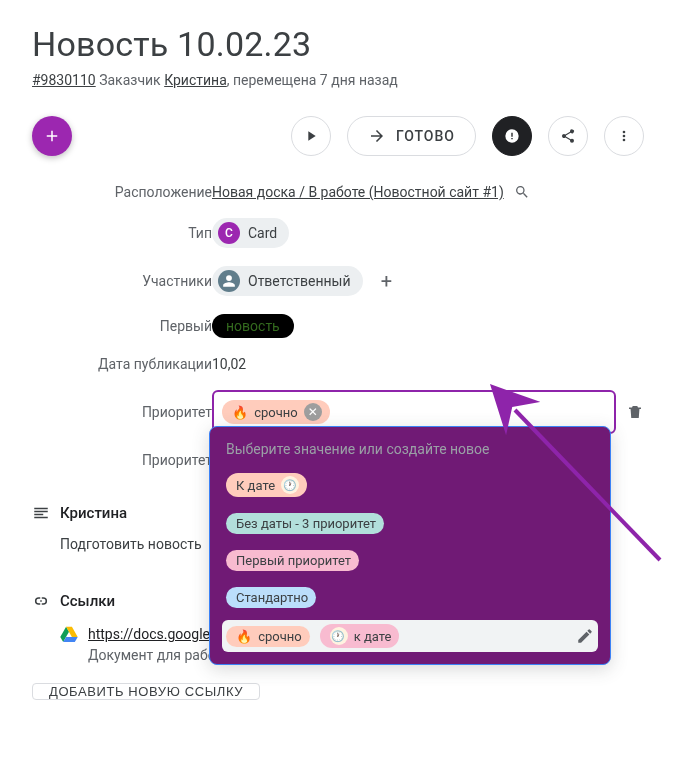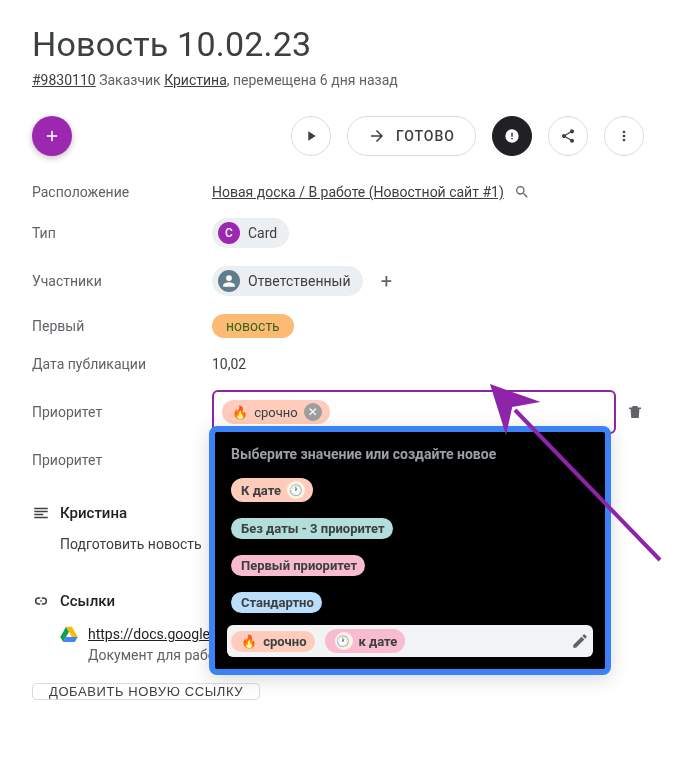--- a/index.html
+++ b/index.html
@@ -51,36 +51,36 @@
   .circle-btn.dark { background:#202124; color:#fff; border-color:#202124; }
   .pill-btn {
     height: 40px; border-radius: 20px; border: 1px solid #dadce0;
     background: #fff; padding: 0 20px; display:flex; align-items:center;
     gap:10px; font-size:14px; font-weight:500; color:#3c4043; letter-spacing:1px;
     cursor:pointer;
   }
   .fields { display:flex; flex-direction:column; gap:18px; }
   .field-row { display:flex; align-items:center; }
   .field-label {
-    width: 180px; color:#5f6368; font-size:14px;
+    width: 180px; color:#5f6368; font-size:14px;text-align:right;
   }
   .field-val { flex:1; display:flex; align-items:center; gap:10px; font-size:14px; }
   .linklike { text-decoration: underline; color:#3c4043; cursor:pointer; }
   .icon-small { color:#5f6368; font-size:16px; }
   .chip {
     display:inline-flex; align-items:center; gap:8px;
     border-radius: 16px; padding: 4px 12px 4px 6px;
     background:#eceff1; color:#3c4043; font-size:14px;
   }
   .chip .av {
     width:22px; height:22px; border-radius:50%;
     display:flex; align-items:center; justify-content:center;
     font-size:12px; color:#fff; background:#9c27b0; font-weight:500;
   }
-  .chip.tag-green { background:#fdba74; color:#33691e; padding:4px 14px; }
+  .chip.tag-green { background:#000000; color:#33691e; padding:4px 14px; }
   .plus-sm { width:28px; height:28px; border-radius:50%; display:flex; align-items:center; justify-content:center; color:#5f6368; font-size:20px; cursor:pointer; }
   .plain-val { color:#3c4043; font-size:14px; }
   .priority-edit-wrap { display:flex; align-items:center; gap:10px; }
   .priority-input {
     border: 2px solid #8e24aa; border-radius: 6px;
     height: 44px; flex:1; display:flex; align-items:center; padding:0 8px;
     position: relative;
   }
   .tag-pill {
     display:inline-flex; align-items:center; gap:6px;
@@ -92,23 +92,23 @@
     background:#9e9e9e; color:#fff; display:flex; align-items:center; justify-content:center;
     font-size:12px; cursor:pointer;
   }
   .c-peach { background:#ffccbc; }
   .c-teal  { background:#b2dfdb; }
   .c-pink  { background:#f8bbd0; }
   .c-blue  { background:#bbdefb;text-align:center; }
   .trash { color:#5f6368; cursor:pointer; }
   .dropdown {
     position:absolute; left:209px; top:426px; width:402px;
-    background:#000000; border:6px solid #3b82f6; border-radius:8px;
+    background:#701a75; border:1px solid #3b82f6; border-radius:8px;
     box-shadow: 0 4px 18px rgba(60,64,67,.2);
-    padding: 14px 12px 12px; z-index:10;font-weight:bold;
+    padding: 14px 12px 12px; z-index:10;
   }
   .dropdown .dd-hint { color:#9aa0a6; font-size:14px; margin:0 4px 12px; }
   .dd-row { display:flex; align-items:center; justify-content:space-between; padding:4px 4px; border-radius:6px; }
   .dd-row.selected { background:#f1f3f4; }
   .dd-left { display:flex; align-items:center; gap:10px; flex-wrap:wrap; }
   .dd-row + .dd-row { margin-top: 8px; }
   .pencil { color:#5f6368; cursor:pointer; }
   .clock-bubble {
     width:18px; height:18px; border-radius:50%;
     background:#fff3e0; display:inline-flex; align-items:center; justify-content:center;
@@ -132,21 +132,21 @@
 </style>
 </head>
 <body>
 
 <div class="page">
   <h1 class="title">Новость 10.02.23</h1>
 
   <div class="meta-line">
     <span class="ul">#9830110</span>
     <span>Заказчик</span>
-    <span class="ul">Кристина</span><span>, перемещена 6 дня назад</span>
+    <span class="ul">Кристина</span><span>, перемещена 7 дня назад</span>
   </div>
 
   <div class="action-bar">
     <div class="fab">
       <svg width="18" height="18" viewBox="0 0 24 24">
           <path fill="#fff" d="M19 13h-6v6h-2v-6H5v-2h6V5h2v6h6v2z"></path>
         </svg>
     </div>
     <div class="spacer"></div>
     <div class="circle-btn">

